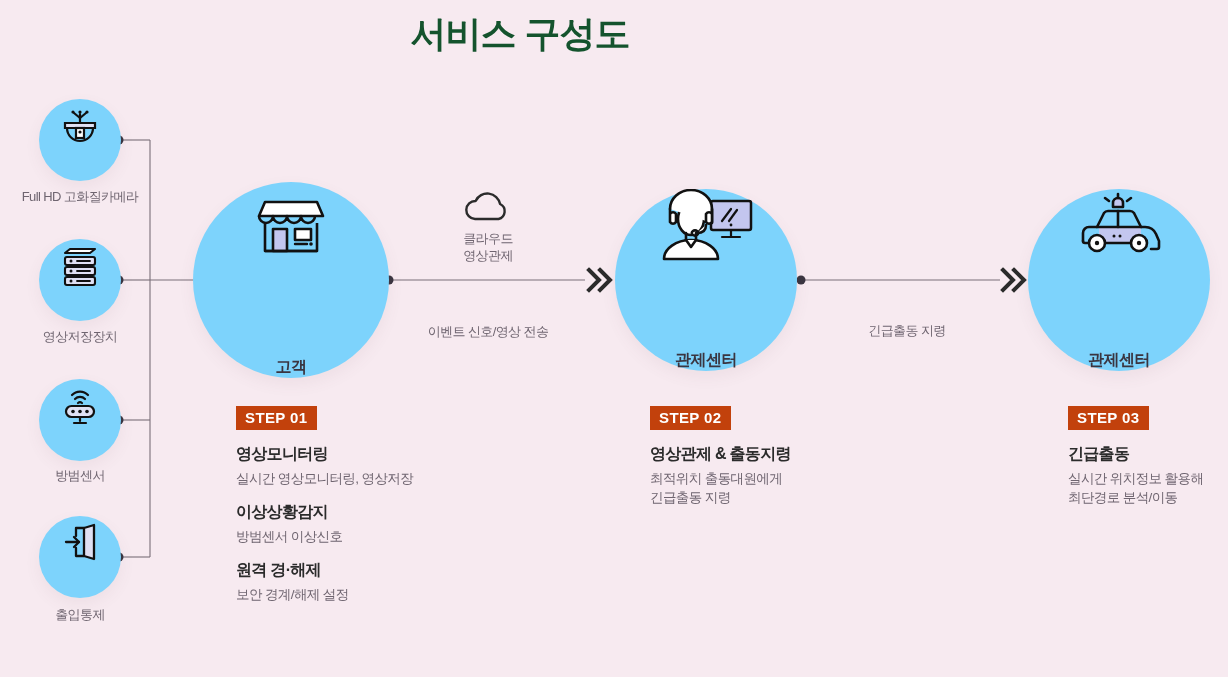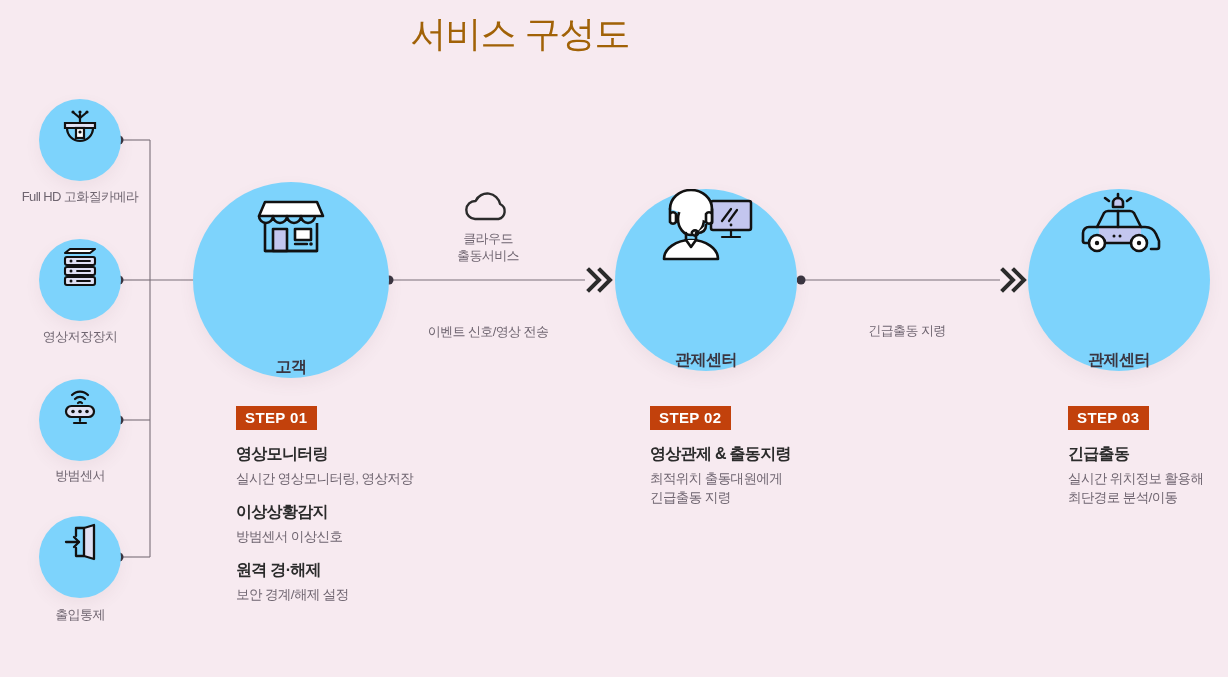--- a/index.html
+++ b/index.html
@@ -11,23 +11,23 @@
     color:#2b2b2b;
     overflow:hidden;
     position:relative;
   }
   .stage{position:absolute;left:0;top:0;width:1228px;height:677px;}
 
   
   .page-title{
     position:absolute;left:0;top:10px;width:1040px;
     text-align:center;
-    font-size:36px;font-weight:normal;
+    font-size:36px;font-weight:bold;
     letter-spacing:-1px;
-    color:#a16207;
+    color:#14532d;
   }
 
   
   .wires{position:absolute;left:0;top:0;width:1228px;height:677px;}
 
   
   .node{
     position:absolute;
     border-radius:50%;
     background:#7dd3fc;
@@ -217,21 +217,21 @@
     </svg>
     <div class="node-label">고객</div>
   </div>
 
   <div class="cloud-block" style="left:388px;top:188px;">
     <svg class="ic" width="56" height="36" viewBox="0 0 56 36" style="margin:0 auto;">
       <path d="M15,31 a9,9 0 0 1 0.6,-18 a13,13 0 0 1 24.5,3 a8,8 0 0 1 -1.6,15 z" fill="none" stroke="#2b2b2b" stroke-width="2.4" stroke-linejoin="round"></path>
     </svg>
     <div class="cloud-text">
       <div>클라우드</div>
-      <div>출동서비스</div>
+      <div>영상관제</div>
     </div>
   </div>
   <div class="flow-label" style="left:368px;top:293px;">이벤트 신호/영상 전송</div>
 
   <div class="node mid" style="left:615px;top:189px;">
     <svg class="ic" width="100" height="72" viewBox="0 0 100 72">
 
       <g stroke="#111" stroke-width="2.5" fill="#c3c6ef" stroke-linejoin="round">
         <rect x="55" y="12" width="40" height="29" rx="2"></rect>
       </g>

